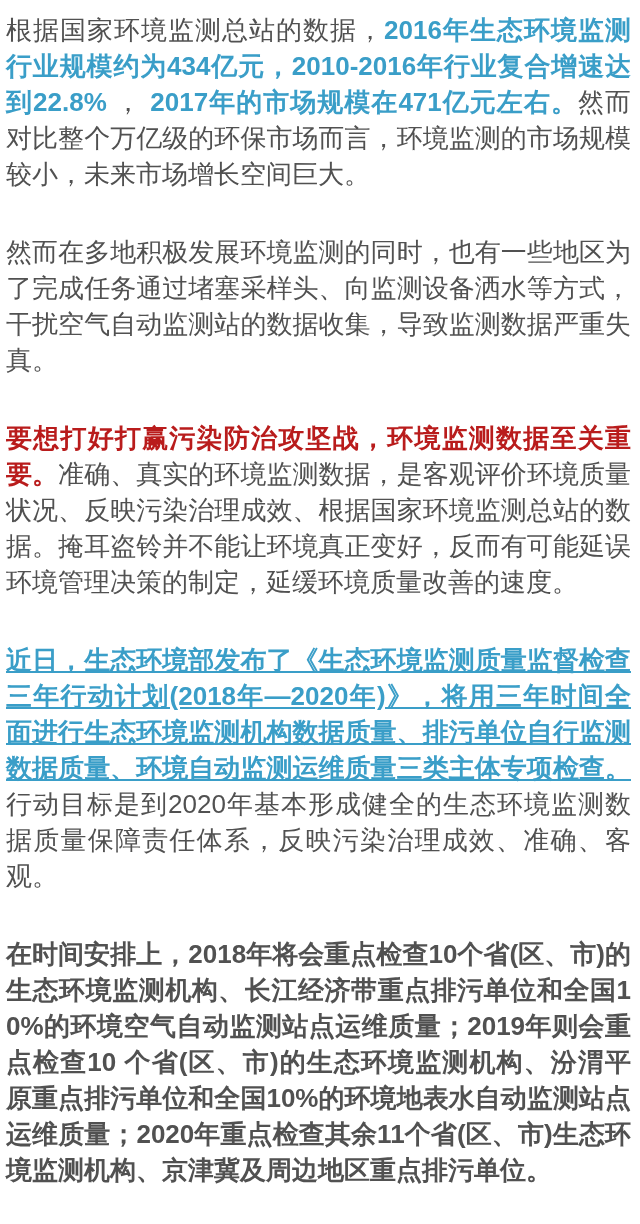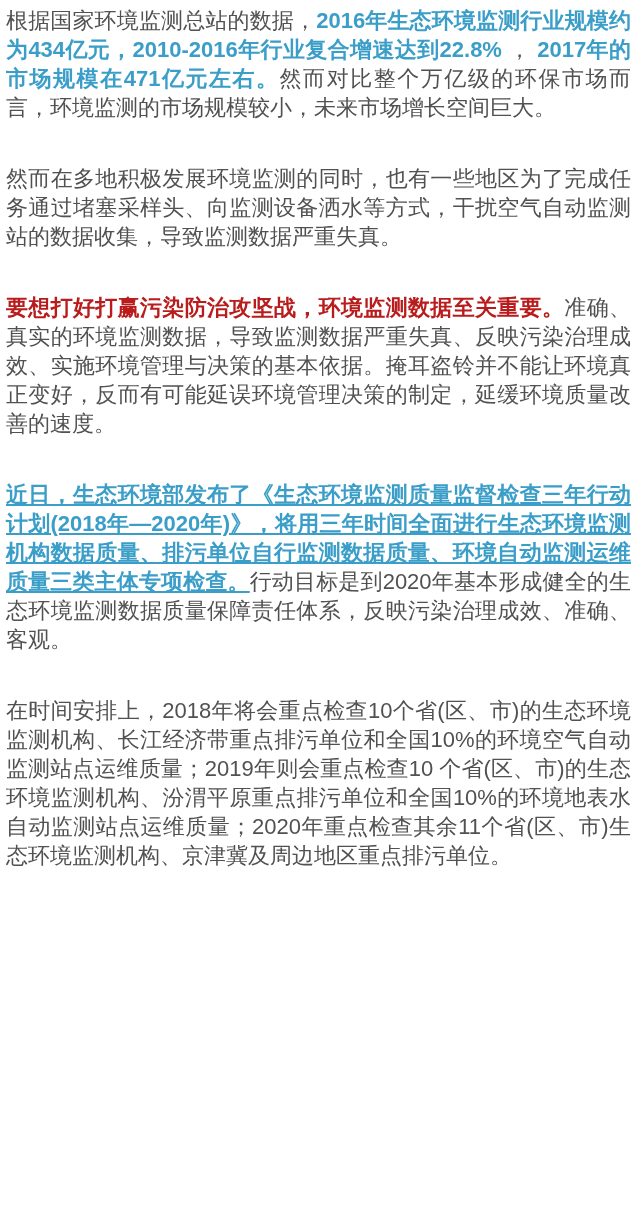--- a/index.html
+++ b/index.html
@@ -8,41 +8,42 @@
   }
   body {
     width: 640px;
     min-height: 1224px;
     background: #ffffff;
     font-family: "Liberation Sans", sans-serif;
     color: #515151;
     overflow-x: hidden;
   }
   .article-body {
-    padding: 6px 9px 10px 6px;
-    font-size: 22px;
-    line-height: 29px;
+    padding: 12px 9px 10px 6px;
+    font-size: 26px;
+    line-height: 36px;
     text-align: justify;
     letter-spacing: 0;
   }
   .article-body p {
     margin: 0 0 42px 0;
     word-break: break-all;
   }
   .article-body p:last-child {
     margin-bottom: 0;
+    font-weight: bold;
   }
   .hl {
     font-weight: bold;
   }
 </style>
 </head>
 <body style="background: rgb(255, 255, 255); color: rgb(81, 81, 81);">
 
 <main>
   <article class="article-body" id="article-body">
       <p><span>根据国家环境监测总站的数据，</span><span class="hl" style="color: rgb(58, 158, 200);">2016年生态环境监测行业规模约为434亿元，2010-2016年行业复合增速达到22.8%</span><span> ， </span><span class="hl" style="color: rgb(58, 158, 200);">2017年的市场规模在471亿元左右。</span><span>然而对比整个万亿级的环保市场而言，环境监测的市场规模较小，未来市场增长空间巨大。</span></p>
       <p><span>然而在多地积极发展环境监测的同时，也有一些地区为了完成任务通过堵塞采样头、向监测设备洒水等方式，干扰空气自动监测站的数据收集，导致监测数据严重失真。</span></p>
-      <p><span class="hl" style="color: #b91c1c;">要想打好打赢污染防治攻坚战，环境监测数据至关重要。</span><span>准确、真实的环境监测数据，导致监测数据严重失真、反映污染治理成效、实施环境管理与决策的基本依据。掩耳盗铃并不能让环境真正变好，反而有可能延误环境管理决策的制定，延缓环境质量改善的速度。</span></p>
+      <p><span class="hl" style="color: #b91c1c;">要想打好打赢污染防治攻坚战，环境监测数据至关重要。</span><span>准确、真实的环境监测数据，是客观评价环境质量状况、反映污染治理成效、根据国家环境监测总站的数据。掩耳盗铃并不能让环境真正变好，反而有可能延误环境管理决策的制定，延缓环境质量改善的速度。</span></p>
       <p><span class="hl" style="color: rgb(58, 158, 200); text-decoration: underline;">近日，生态环境部发布了《生态环境监测质量监督检查三年行动计划(2018年—2020年)》，将用三年时间全面进行生态环境监测机构数据质量、排污单位自行监测数据质量、环境自动监测运维质量三类主体专项检查。</span><span>行动目标是到2020年基本形成健全的生态环境监测数据质量保障责任体系，反映污染治理成效、准确、客观。</span></p>
       <p><span>在时间安排上，2018年将会重点检查10个省(区、市)的生态环境监测机构、长江经济带重点排污单位和全国10%的环境空气自动监测站点运维质量；2019年则会重点检查10 个省(区、市)的生态环境监测机构、汾渭平原重点排污单位和全国10%的环境地表水自动监测站点运维质量；2020年重点检查其余11个省(区、市)生态环境监测机构、京津冀及周边地区重点排污单位。</span></p>
     </article>
 </main>
 
 </body></html>

